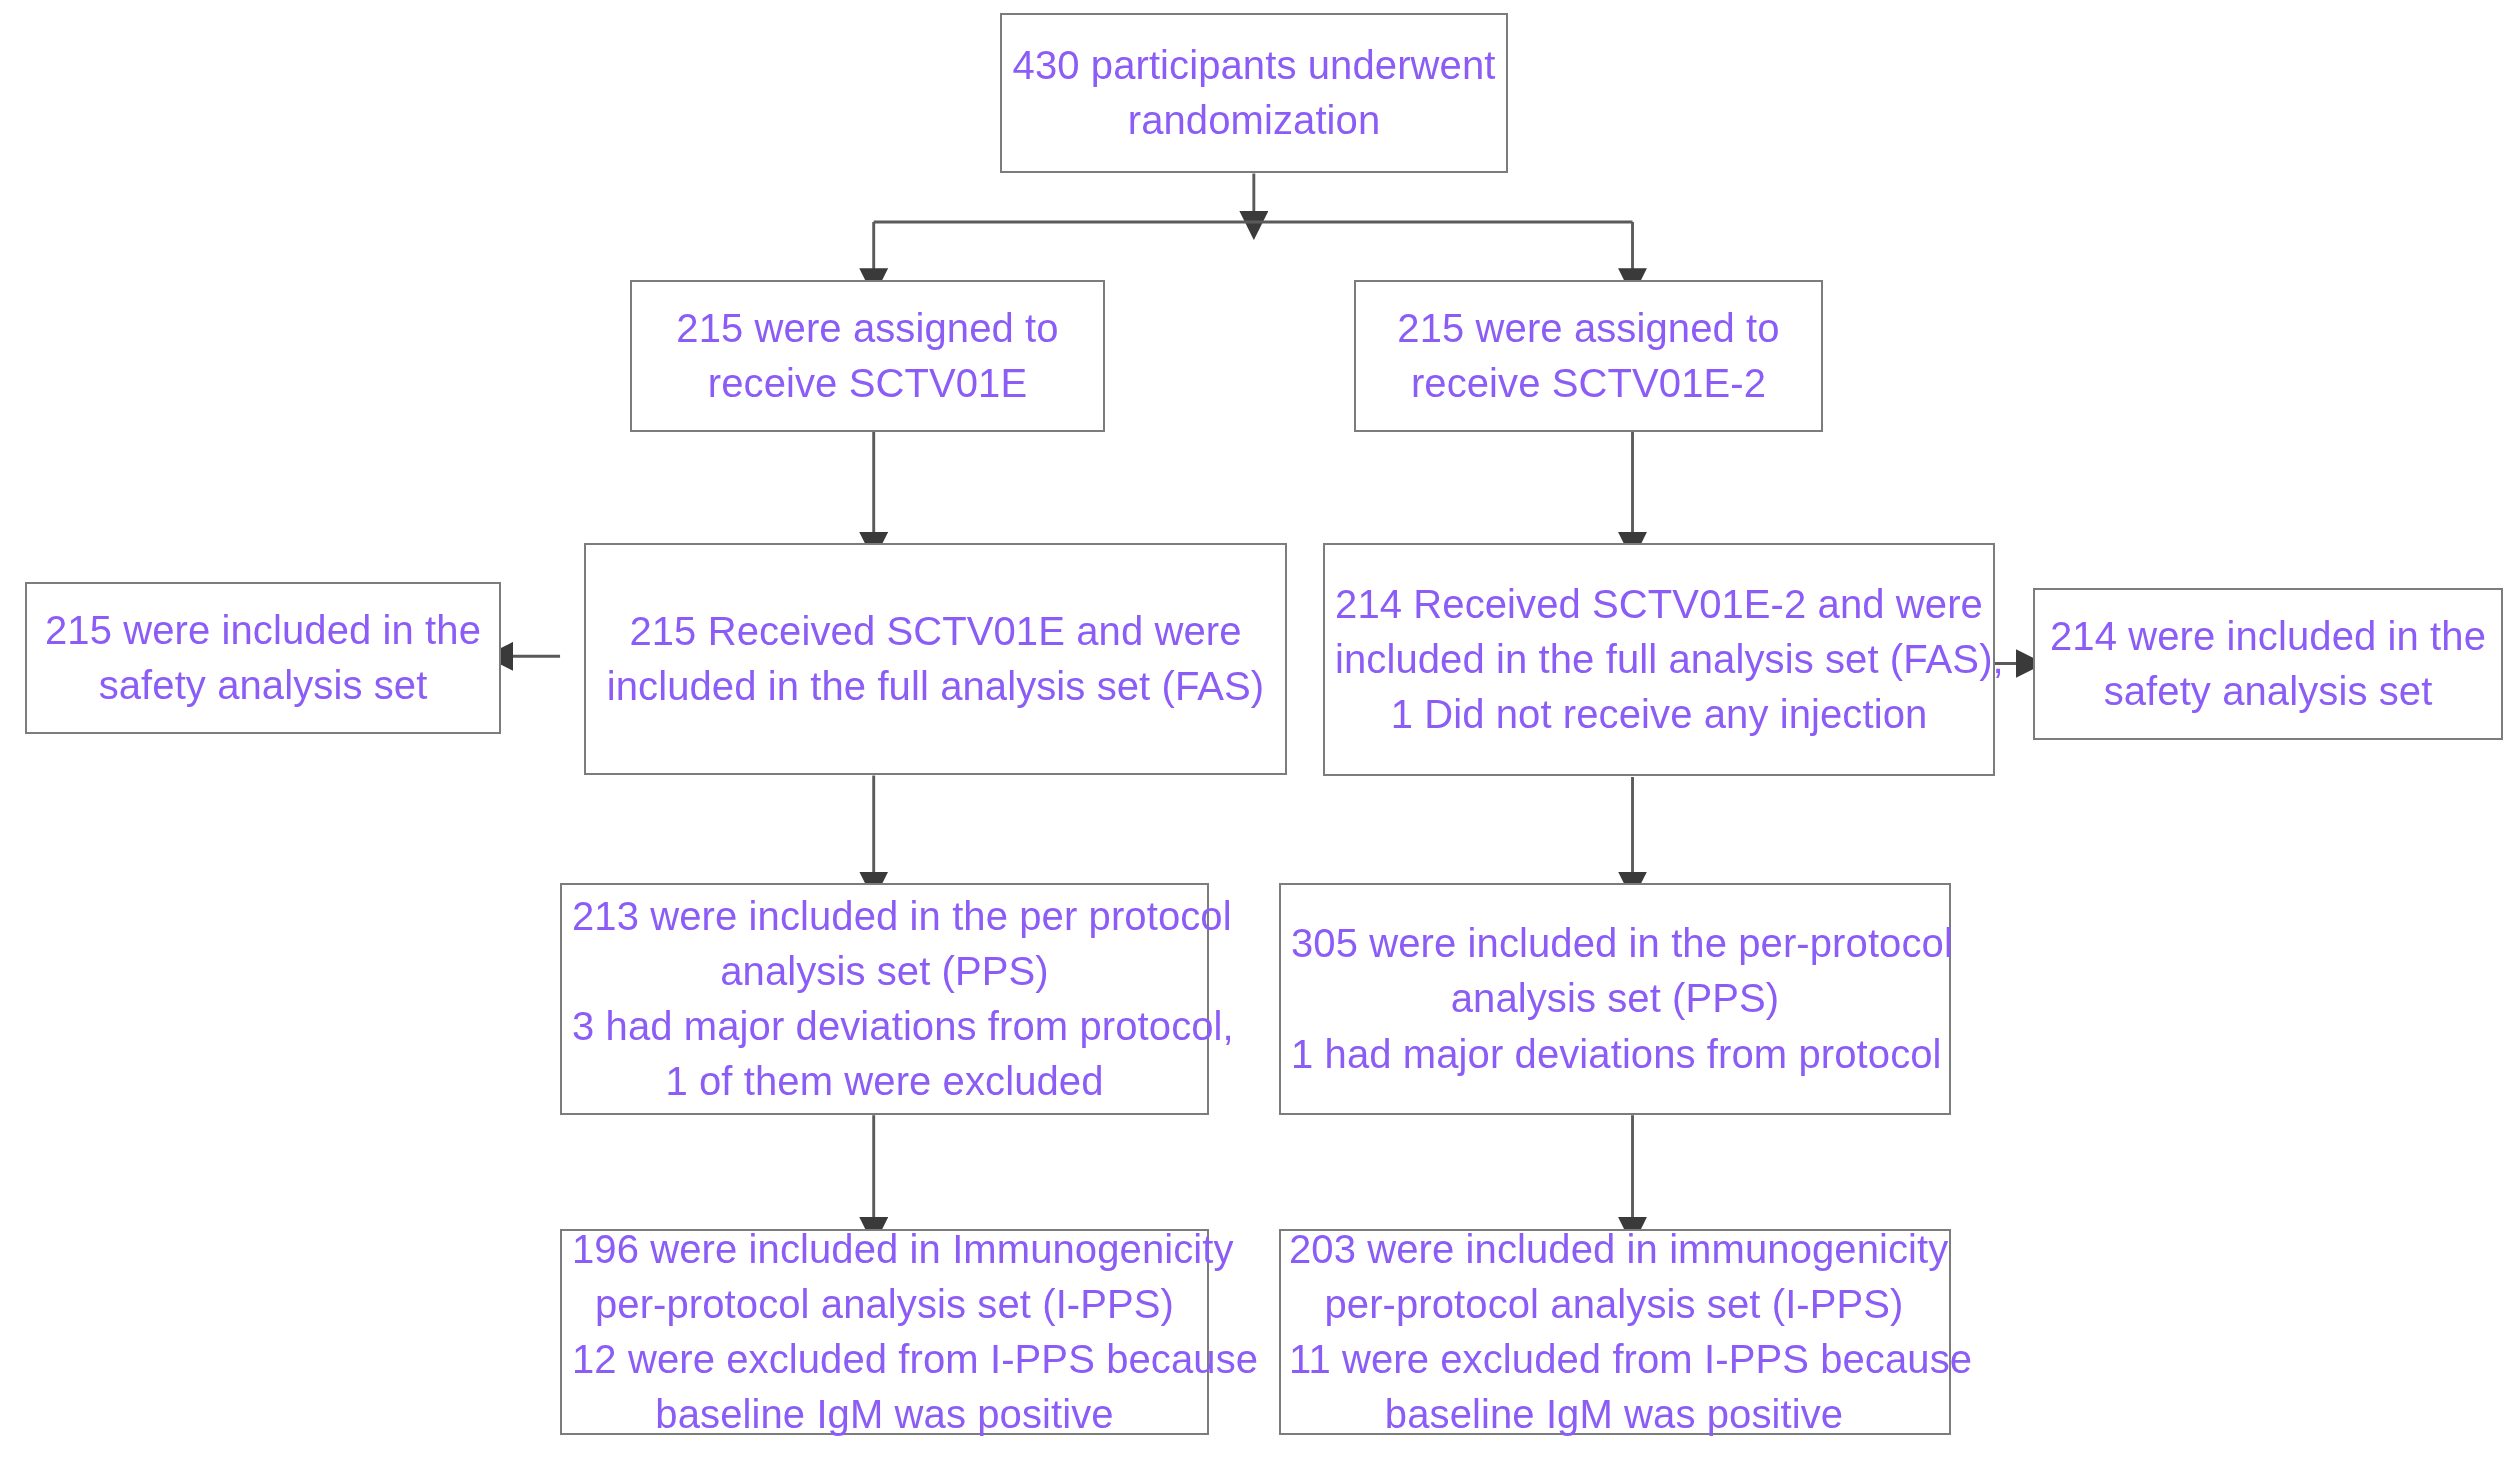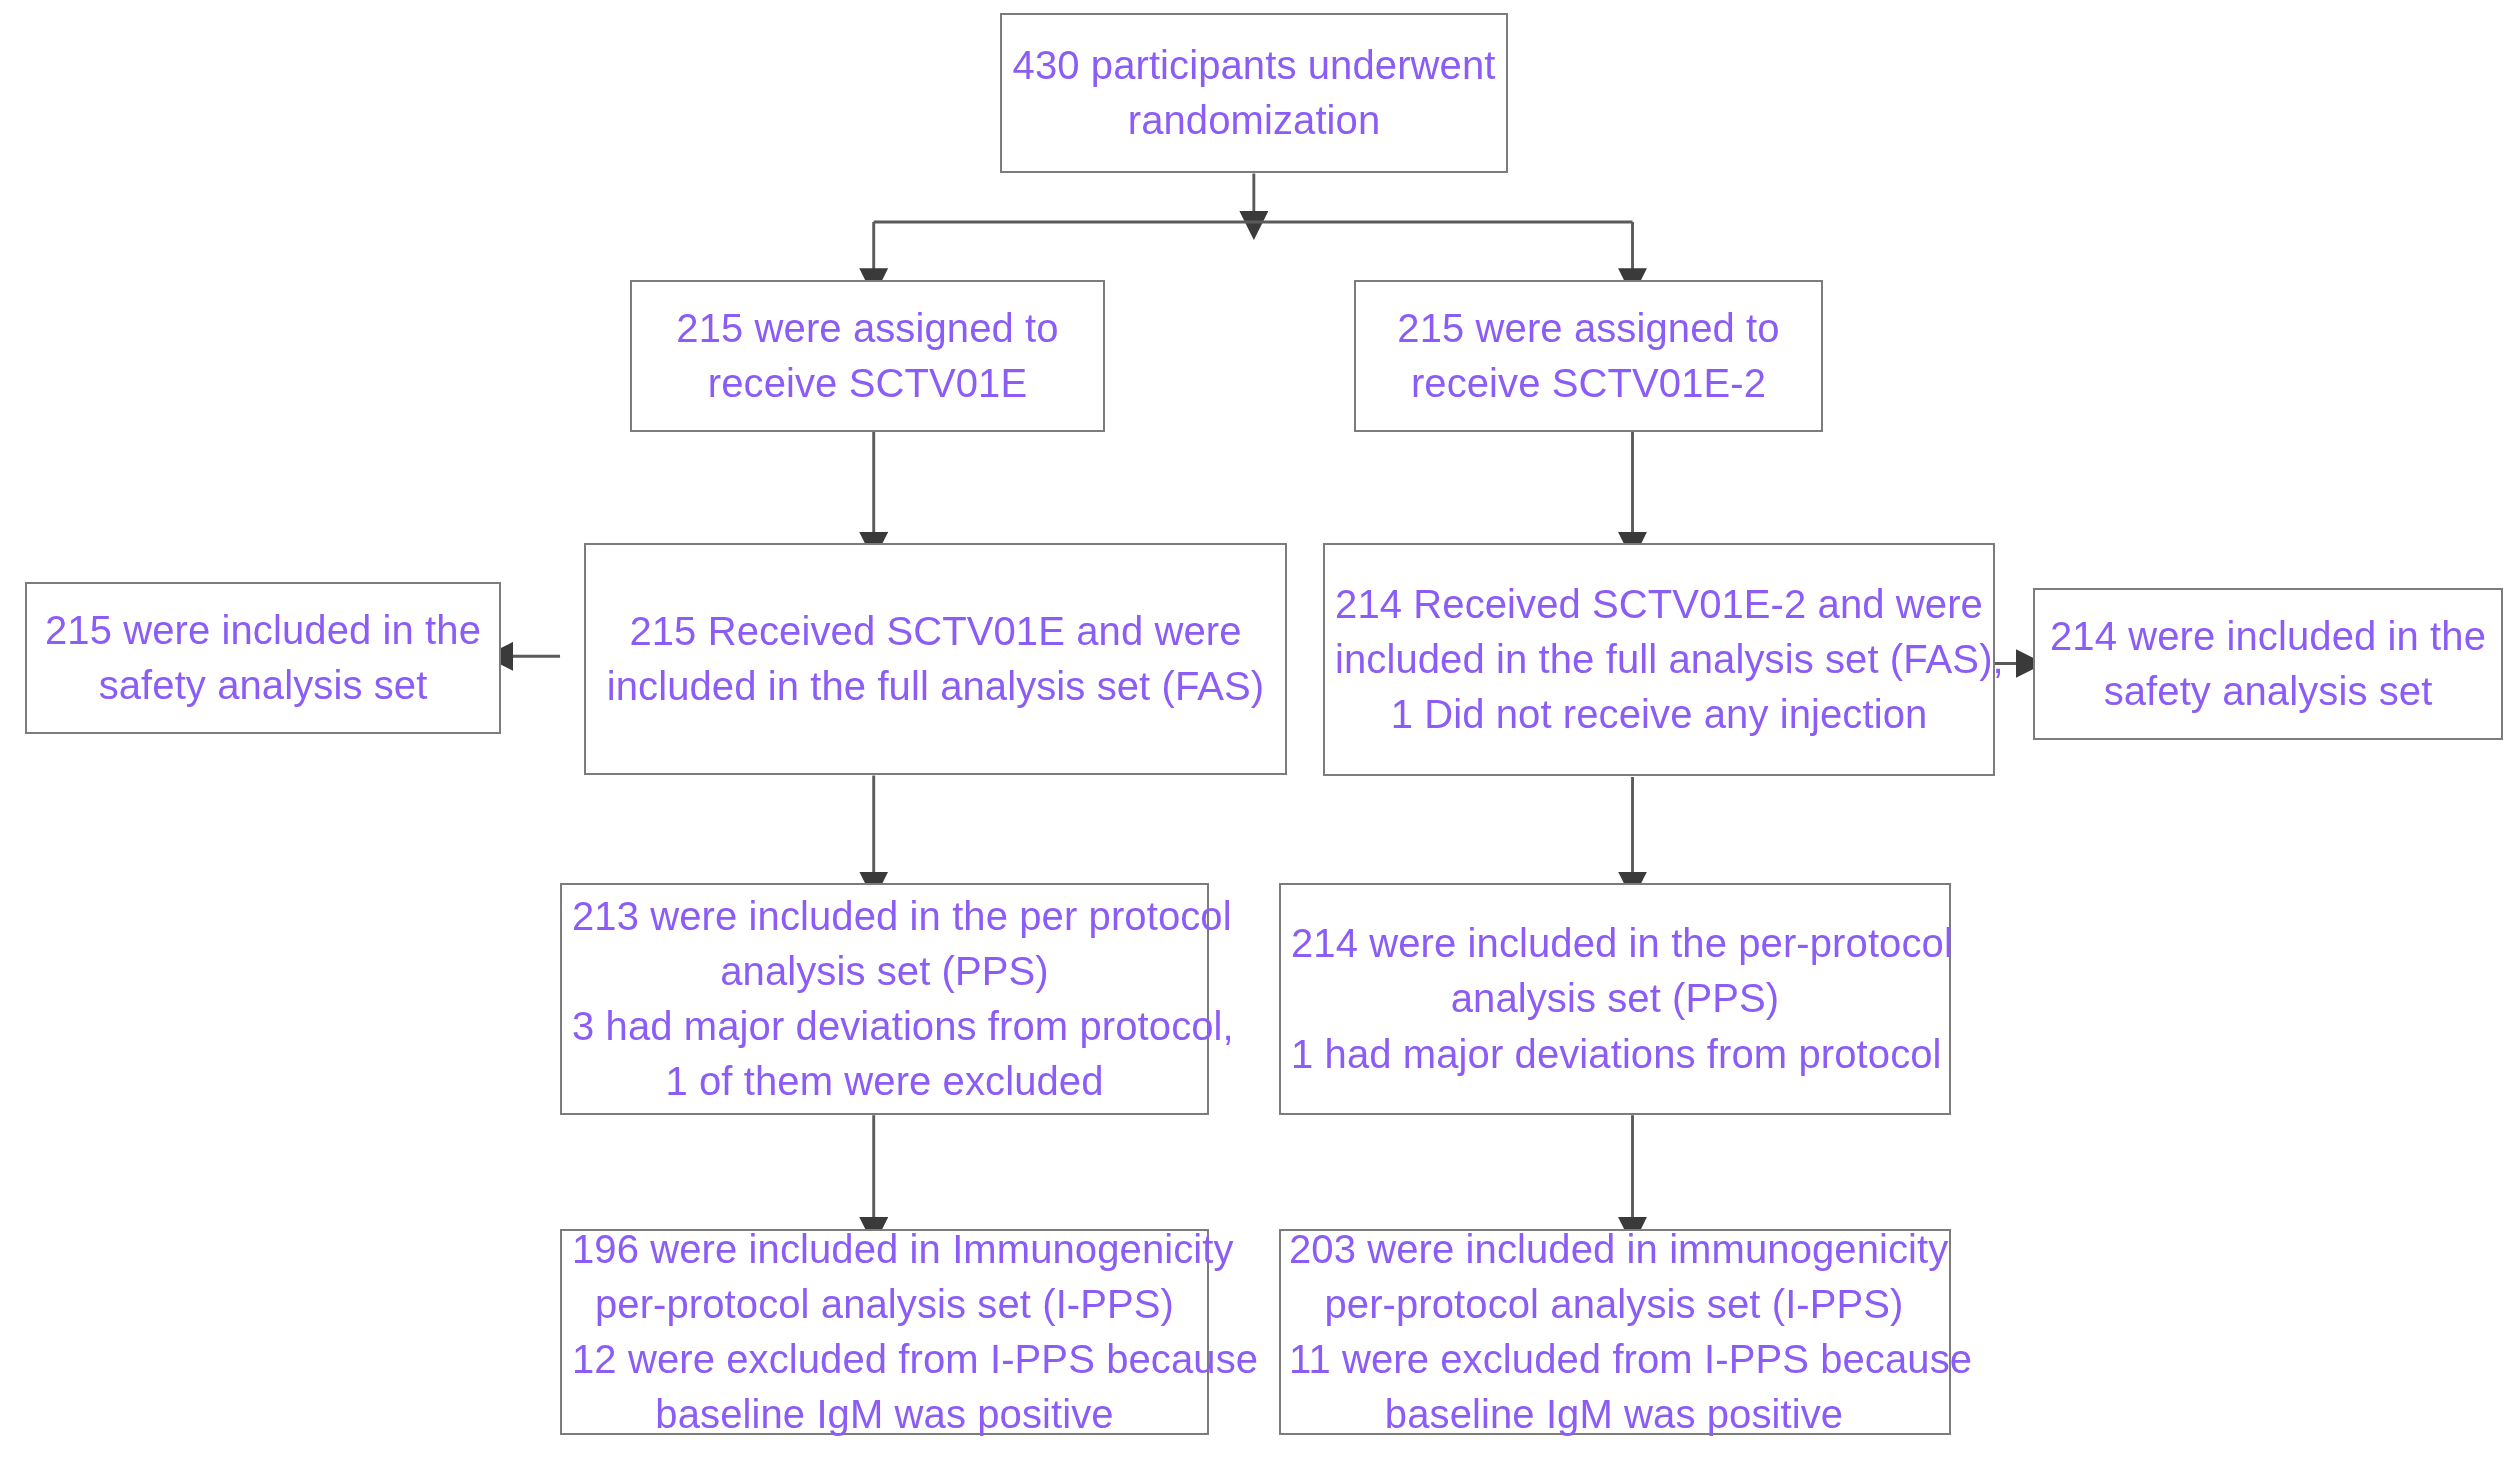--- a/index.html
+++ b/index.html
@@ -160,21 +160,21 @@
     <span class="lines">
       <span class="line">213 were included in the per protocol</span>
       <span class="line">analysis set (PPS)</span>
       <span class="line">3 had major deviations from protocol,</span>
       <span class="line">1 of them were excluded</span>
     </span>
   </div>
 
   <div class="node" style="left:1279px; top:883px; width:672px; height:232px;">
     <span class="lines">
-      <span class="line">214 were included in the per-protocol</span>
+      <span class="line">305 were included in the per-protocol</span>
       <span class="line">analysis set (PPS)</span>
       <span class="line">1 had major deviations from protocol</span>
     </span>
   </div>
 
   <div class="node" style="left:560px; top:1229px; width:649px; height:206px;">
     <span class="lines">
       <span class="line">196 were included in Immunogenicity</span>
       <span class="line">per-protocol analysis set (I-PPS)</span>
       <span class="line">12 were excluded from I-PPS because</span>

